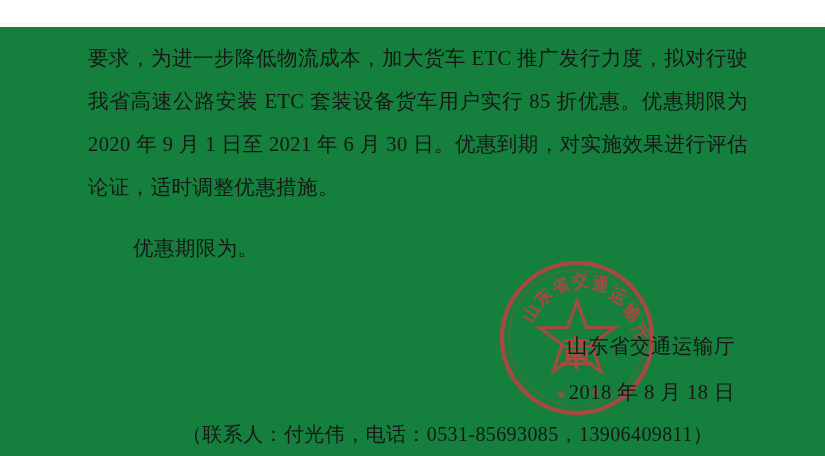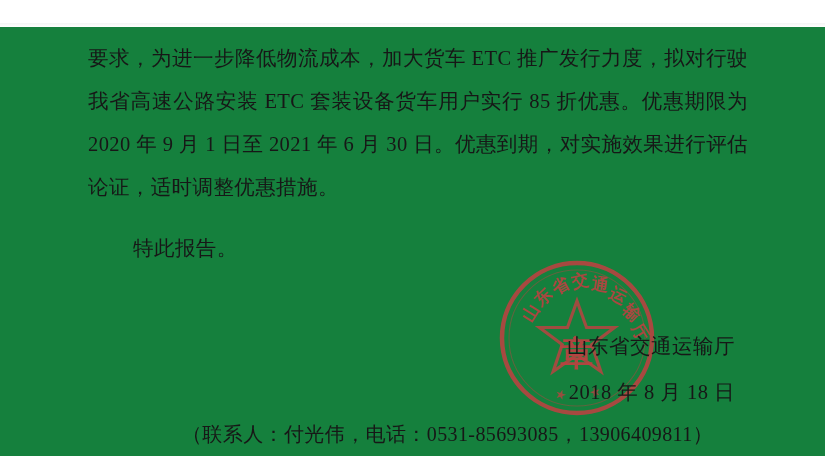--- a/index.html
+++ b/index.html
@@ -95,21 +95,21 @@
 <body>
 
 <div class="page">
 
   <div class="edge-fade-top"></div>
 
   <div class="body-text">
     <div class="spacer-1"></div>
     <p class="para first-line-block">要求，为进一步降低物流成本，加大货车 ETC 推广发行力度，拟对行驶我省高速公路安装 ETC 套装设备货车用户实行 85 折优惠。优惠期限为 2020 年 9 月 1 日至 2021 年 6 月 30 日。优惠到期，对实施效果进行评估论证，适时调整优惠措施。</p>
     <div class="spacer-2"></div>
-    <p class="para indent">特此报告。</p>
+    <p class="para indent">优惠期限为。</p>
   </div>
 
   <div class="seal">
     <svg width="162" height="162" viewBox="0 0 162 162" xmlns="http://www.w3.org/2000/svg">
       <g stroke="#cf3b42" fill="none" opacity="0.9">
         <circle cx="81" cy="81" r="75" stroke-width="4.5"></circle>
         <circle cx="81" cy="81" r="68" stroke-width="1.1" opacity="0.5"></circle>
       </g>
 
       <path d="M81 44 L90.5 70.5 L118.5 70.5 L95.8 87.5 L104.8 114.5 L81 97.8 L57.2 114.5 L66.2 87.5 L43.5 70.5 L71.5 70.5 Z" fill="none" stroke="#cf3b42" stroke-width="3.2" opacity="0.85"></path>

